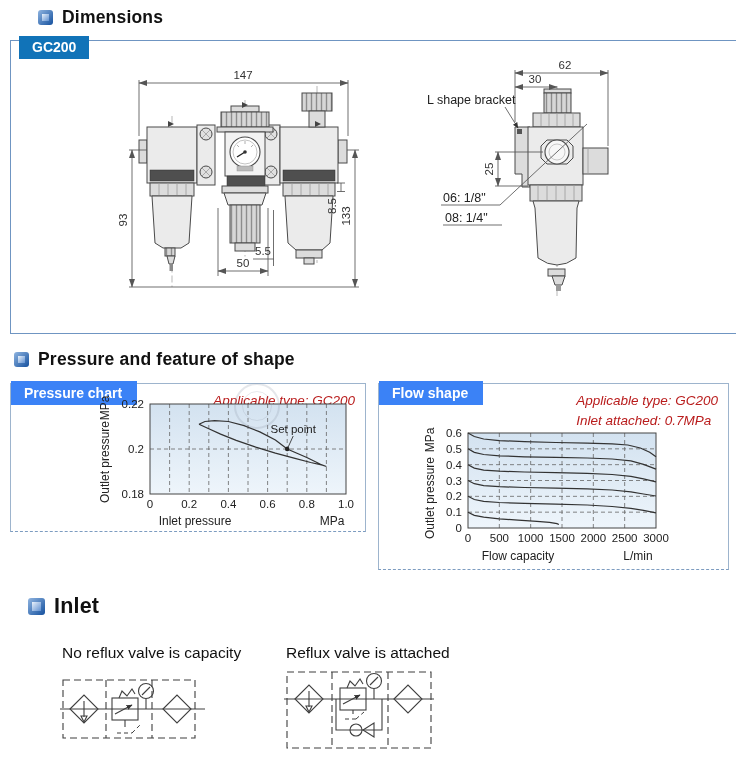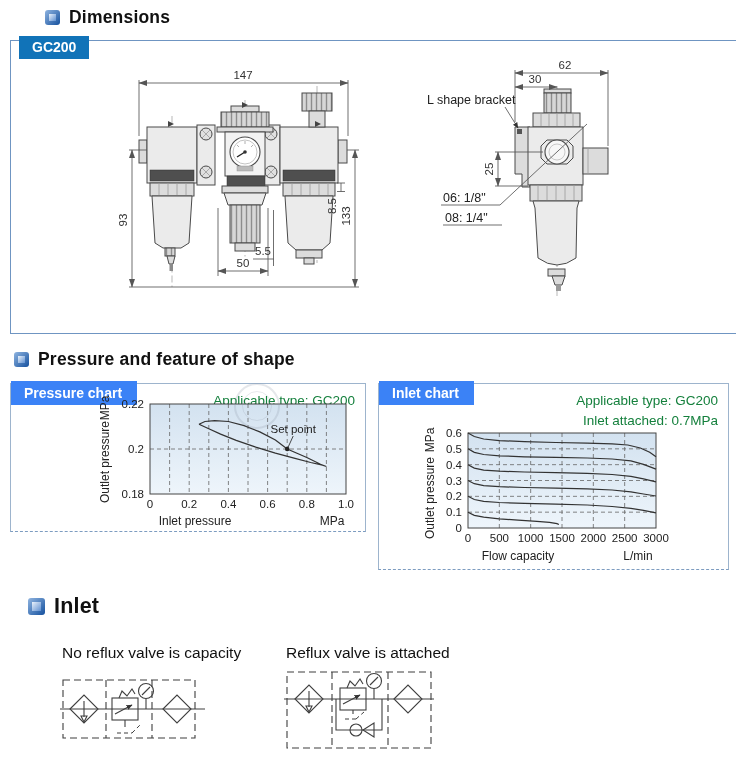--- a/index.html
+++ b/index.html
@@ -11,21 +11,21 @@
   .hicon::after{content:"";position:absolute;inset:4px;background:linear-gradient(135deg,#eaf2fb,#5e8fd0);}
   .hicon.big{width:17px;height:17px;}
   .hdr .t{font-weight:bold;font-size:17.5px;letter-spacing:.2px;}
   .hdr .t.big{font-size:21.5px;}
   .frame{position:absolute;border:1px solid #6f95c2;background:#fff;padding-left:32px;}
   .cbox{position:absolute;background:#fff;border:1px solid #9db4cd;border-bottom:1px dashed #7d9cc0;}
   .tab{position:absolute;left:0;top:-3px;background:#3b82f6;color:#fff;font-weight:bold;
        font-size:14px;padding:4px 15px 4px 13px;white-space:nowrap;}
   .gctab{position:absolute;left:8px;top:-5px;background:#1173b8;color:#fff;font-weight:bold;
        font-size:14px;padding:3px 13px 4px;}
-  .note{position:absolute;right:10px;top:7px;font-size:13.5px;color:#15803d;text-align:right;line-height:1.45;}
+  .note{position:absolute;right:10px;top:7px;font-size:13.5px;color:#b91c1c;line-height:1.45;font-style:italic;}
   .cap{position:absolute;font-size:15.5px;color:#111;}
   .stamp{position:absolute;left:234px;top:383px;width:42px;height:42px;border-radius:50%;
          border:2px solid rgba(140,150,165,.38);opacity:.6;}
   .stamp::after{content:"";position:absolute;inset:6px;border-radius:50%;border:1px solid rgba(140,150,165,.35);}
   
   svg{position:absolute;overflow:visible;}
   .bd{fill:#ebebeb;stroke:#4a4a4a;stroke-width:1;}
   .bd2{fill:#dcdcdc;stroke:#4a4a4a;stroke-width:1;}
   .plate{fill:#4f4f4f;stroke:#333;stroke-width:.5;}
   .cl{stroke:#999;stroke-width:.7;stroke-dasharray:7 3 1.5 3;fill:none;}
@@ -60,21 +60,21 @@
       </pattern>
       <marker id="arr" markerWidth="9" markerHeight="8" refX="8" refY="3" orient="auto-start-reverse" markerUnits="userSpaceOnUse">
         <path d="M0,0 L8.5,3 L0,6 Z" fill="#555"></path>
       </marker>
       <marker id="arrb" markerWidth="7" markerHeight="7" refX="5.5" refY="2.5" orient="auto" markerUnits="userSpaceOnUse">
         <path d="M0,0 L6,2.5 L0,5 Z" fill="#333"></path>
       </marker>
     </defs>
   </svg>
 
-  <div class="hdr" style="left:21px;top:7px;padding-left:24px;">
+  <div class="hdr" style="left:14px;top:7px;padding-left:24px;">
     <div class="hicon"></div>
     <div class="t">Dimensions</div>
   </div>
 
   <div class="frame" style="left:10px;top:40px;width:714px;height:292px;">
     <div class="gctab">GC200</div>
   </div>
 
   <svg viewBox="0 0 280 250" style="left:85px;top:58px;" width="280" height="250">
     <line x1="87" y1="58" x2="87" y2="230" class="cl"></line>
@@ -277,21 +277,21 @@
         <line x1="193.2" y1="48.99999999999997" x2="198.2" y2="37.99999999999997" stroke="#333" stroke-width="0.9"></line>
         <text x="198.2" y="34.99999999999997" class="ann" text-anchor="middle">Set point</text>
       </g>
     <text transform="rotate(-90 14 10)" x="14" y="10" class="axlbl" text-anchor="middle">MPa</text>
     <text transform="rotate(-90 14 64)" x="14" y="64" class="axlbl" text-anchor="middle">Outlet pressure</text>
     <text x="100" y="127" class="axlbl" text-anchor="middle">Inlet pressure</text>
     <text x="237" y="127" class="axlbl" text-anchor="middle">MPa</text>
   </svg>
 
   <div class="cbox" style="left:378px;top:383px;width:349px;height:185px;">
-    <div class="tab">Inlet chart</div>
+    <div class="tab">Flow shape</div>
     <div class="note">
       <span>Applicable type: GC200</span><br>
       <span>Inlet attached: 0.7MPa</span>
     </div>
   </div>
   <svg id="fchart" viewBox="0 0 330 140" style="left:388px;top:424px;" width="330" height="140">
       <g>
         <rect x="80" y="9" width="188" height="95" fill="url(#gplot)"></rect>
         <line x1="111.33333333333333" y1="9" x2="111.33333333333333" y2="104" class="grid"></line>
         <line x1="142.66666666666666" y1="9" x2="142.66666666666666" y2="104" class="grid"></line>

